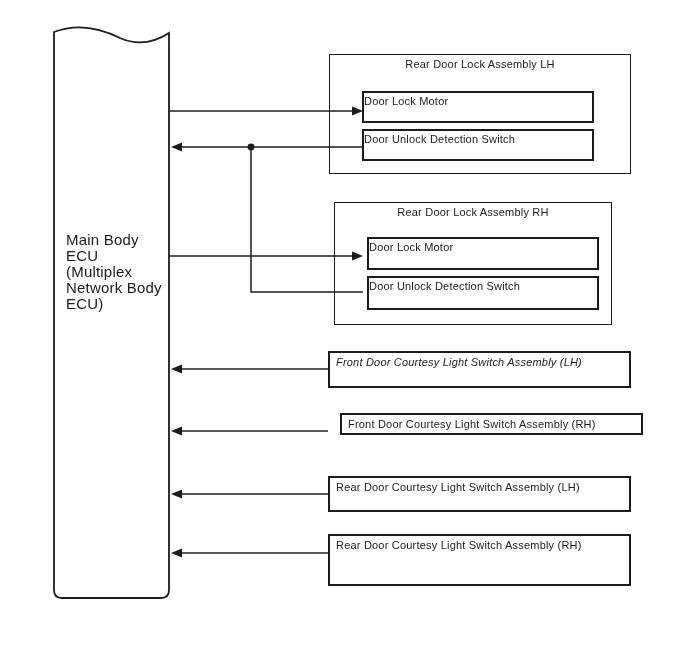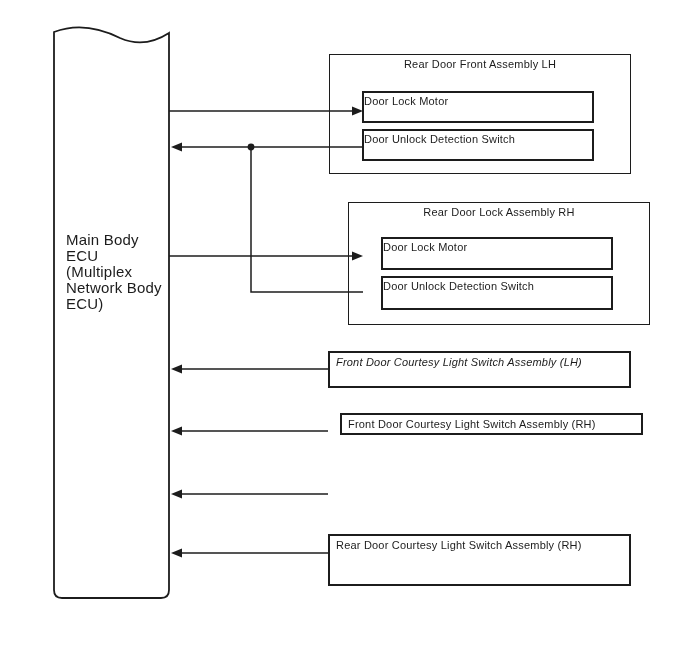--- a/index.html
+++ b/index.html
@@ -95,45 +95,48 @@
     <line x1="328" y1="553" x2="181" y2="553" stroke="#1c1c1c" stroke-width="1.5"></line>
     <polygon points="171,553 182,548.5 182,557.5" fill="#1c1c1c"></polygon>
   </svg>
 
   <div class="ecu-label">Main Body ECU
 (Multiplex
 Network Body
 ECU)</div>
 
   <div class="outer-box" style="left:329px; top:54px; width:302px; height:120px;">
-    <span class="assembly-title">Rear Door Front Assembly LH</span>
+    <span class="assembly-title">Rear Door Lock Assembly LH</span>
     <div class="inner-box" style="left:32px; top:36px; width:232px; height:32px;">
       <span>Door Lock Motor</span>
     </div>
     <div class="inner-box" style="left:32px; top:74px; width:232px; height:32px;">
       <span>Door Unlock Detection Switch</span>
     </div>
   </div>
 
-  <div class="outer-box" style="left:348px; top:202px; width:302px; height:123px;">
+  <div class="outer-box" style="left:334px; top:202px; width:278px; height:123px;">
     <span class="assembly-title">Rear Door Lock Assembly RH</span>
     <div class="inner-box" style="left:32px; top:34px; width:232px; height:33px;">
       <span>Door Lock Motor</span>
     </div>
     <div class="inner-box" style="left:32px; top:73px; width:232px; height:34px;">
       <span>Door Unlock Detection Switch</span>
     </div>
   </div>
 
   <div class="switch-box" style="left:328px; top:351px; width:303px; height:37px;font-style:italic;">
     <span>Front Door Courtesy Light Switch Assembly (LH)</span>
   </div>
 
   <div class="switch-box" style="left:340px; top:413px; width:303px; height:22px;">
     <span>Front Door Courtesy Light Switch Assembly (RH)</span>
   </div>
 
+  <div class="switch-box" style="left:328px; top:476px; width:303px; height:36px;">
+    <span>Rear Door Courtesy Light Switch Assembly (LH)</span>
+  </div>
 
   <div class="switch-box" style="left:328px; top:534px; width:303px; height:52px;">
     <span>Rear Door Courtesy Light Switch Assembly (RH)</span>
   </div>
 
 </div>
 
 </body></html>

